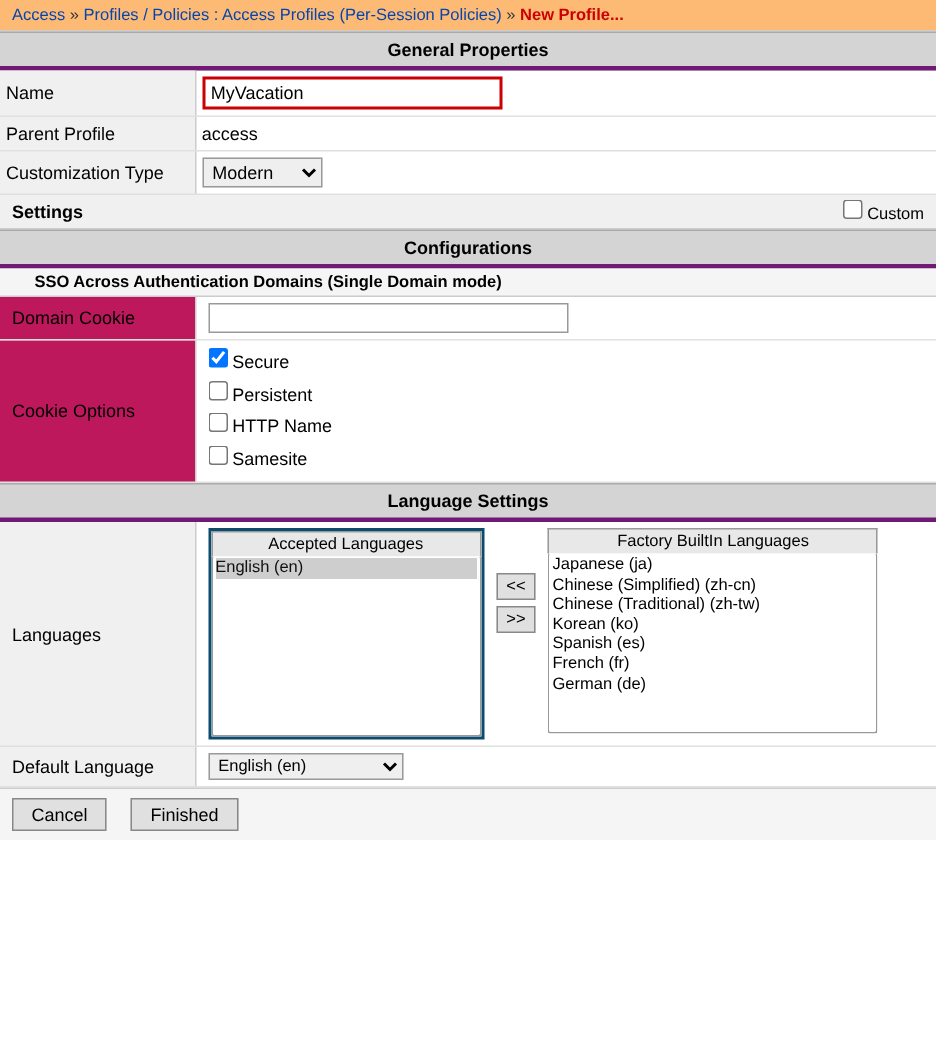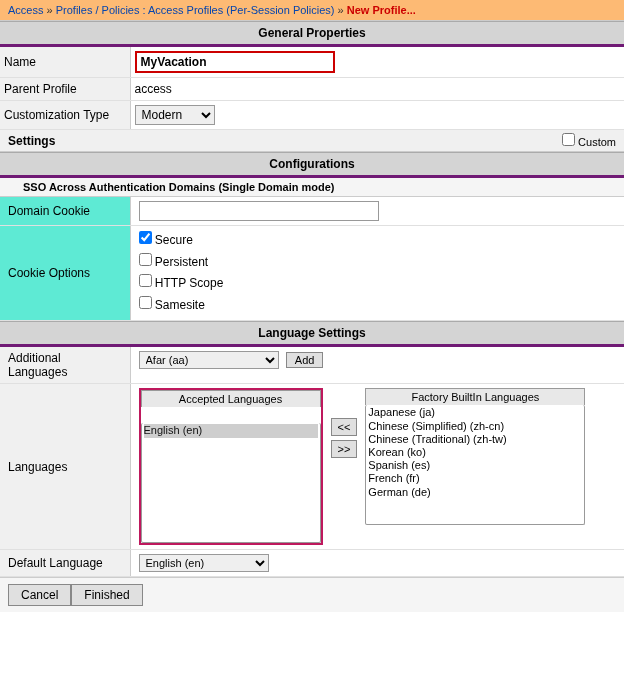--- a/index.html
+++ b/index.html
@@ -40,21 +40,20 @@
       border-right: 1px solid #ccc;
     }
     table.form-table tr.highlighted td.label-cell {
       background: #dce8f0;
     }
 
     input[type="text"] {
       padding: 2px 4px;
       font-size: 12px;
       border: 1px solid #999;
-      font-weight: bold;
     }
     select {
       font-size: 12px;
       padding: 1px 2px;
       border: 1px solid #999;
     }
 
     .red-border { border: 2px solid #cc0000 !important; }
 
     .settings-row {
@@ -79,21 +78,21 @@
       width: 100%;
       border-collapse: collapse;
     }
     .config-table td {
       padding: 4px 8px;
       vertical-align: top;
       border-bottom: 1px solid #e0e0e0;
     }
     .config-table td.label-cell {
       width: 130px;
-      background: #5eead4;
+      background: #be185d;
       border-right: 1px solid #ccc;
       vertical-align: middle;
     }
 
     .cookie-options { line-height: 1.8; }
     .cookie-options label { display: block; font-size: 12px; }
 
     .lang-settings-table {
       width: 100%;
       border-collapse: collapse;
@@ -154,36 +153,35 @@
     .transfer-btns button {
       font-size: 11px;
       padding: 2px 6px;
       cursor: pointer;
       border: 1px solid #888;
       background: #e0e0e0;
     }
 
     .footer-bar {
       display: flex;
-      gap: 0;
+      gap: 16px;
       padding: 6px 8px;
       border-top: 1px solid #ccc;
       background: #f5f5f5;
     }
     .footer-bar button {
       font-size: 12px;
       padding: 3px 12px;
       cursor: pointer;
       border: 1px solid #888;
       background: #e0e0e0;
     }
 
     .accepted-box-wrapper {
-      border: 2px solid #be185d;
-      gap: 16px;
+      border: 2px solid #0c4a6e;
     }
   </style>
 </head>
 <body>
 
 <div class="breadcrumb">
   <span style="color:#0645ad; cursor:pointer;">Access</span>
   <span> » </span>
   <span style="color:#0645ad; cursor:pointer;">Profiles / Policies : Access Profiles (Per-Session Policies)</span>
   <span> » </span>
@@ -243,46 +241,36 @@
         <label>
           <input type="checkbox" checked="" style="">
           <span>Secure</span>
         </label>
         <label>
           <input type="checkbox" style="">
           <span>Persistent</span>
         </label>
         <label>
           <input type="checkbox" style="">
-          <span>HTTP Scope</span>
+          <span>HTTP Name</span>
         </label>
         <label>
           <input type="checkbox" style="">
           <span>Samesite</span>
         </label>
       </div>
     </td>
   </tr>
 </tbody>
   </table>
 
 <div class="section-header">Language Settings</div>
 
 <table class="lang-settings-table">
   <tbody>
-      <tr>
-    <td class="label-cell">Additional Languages</td>
-    <td>
-      <select style="width:140px; font-size:11px;">
-        <option>Afar (aa)</option>
-        <option>Abkhazian (ab)</option>
-      </select>
-      <button style="font-size:11px; padding:1px 8px; margin-left:4px; border:1px solid #888; background:#e0e0e0; cursor:pointer;">Add</button>
-    </td>
-  </tr>
   <tr>
     <td class="label-cell" style="vertical-align: middle;">Languages</td>
     <td>
       <div class="lang-box-container">
 
         <div class="lang-box accepted-box-wrapper">
           <div class="lang-box-header">Accepted Languages</div>
           <select multiple="" class="lang-select" style="border-top:none;">
             <option selected="">English (en)</option>
           </select>

